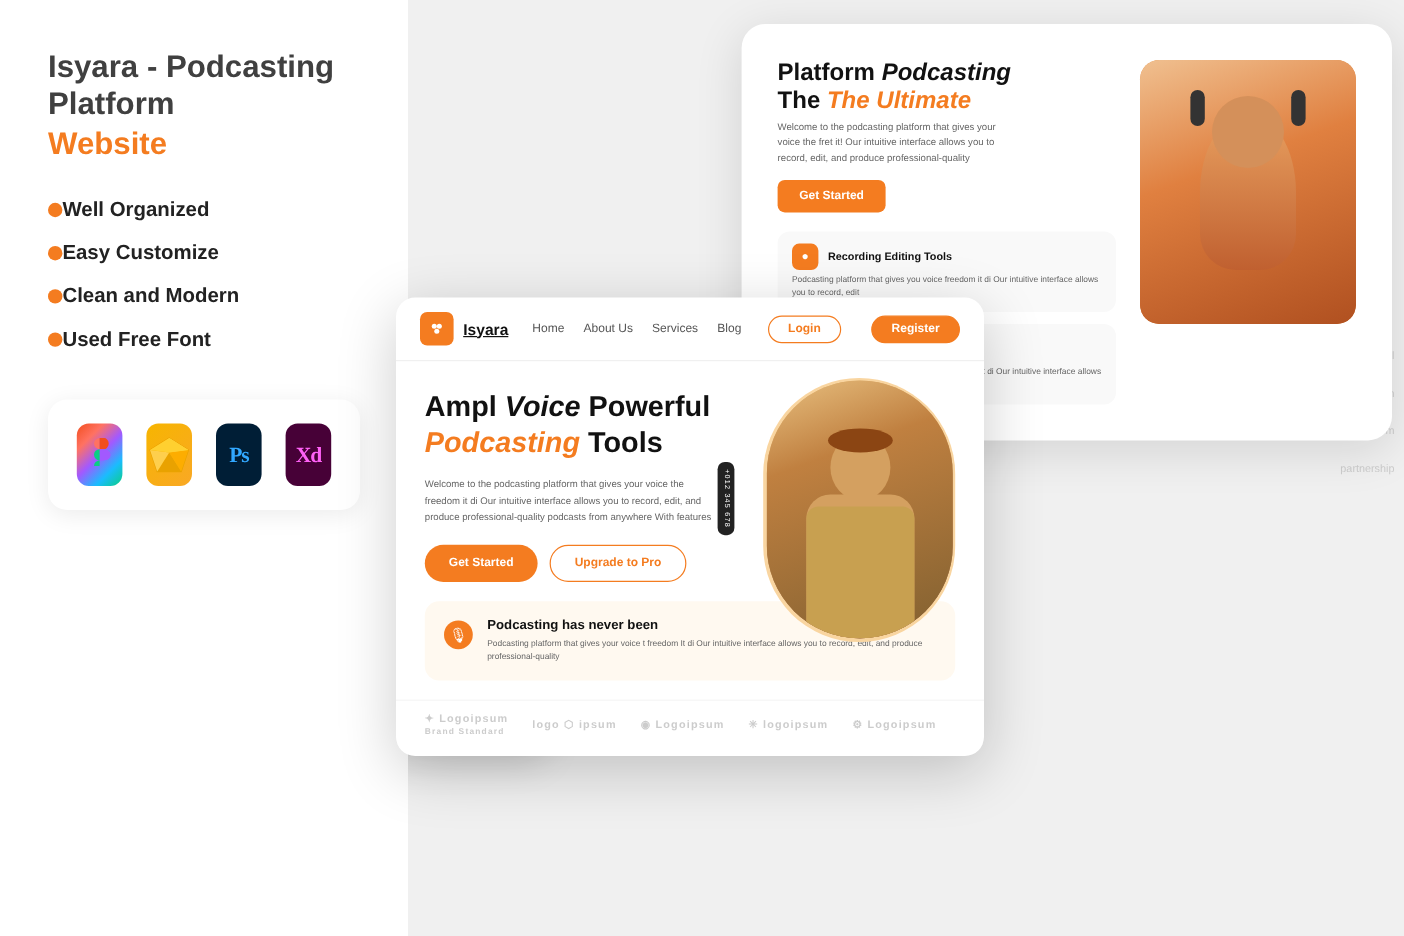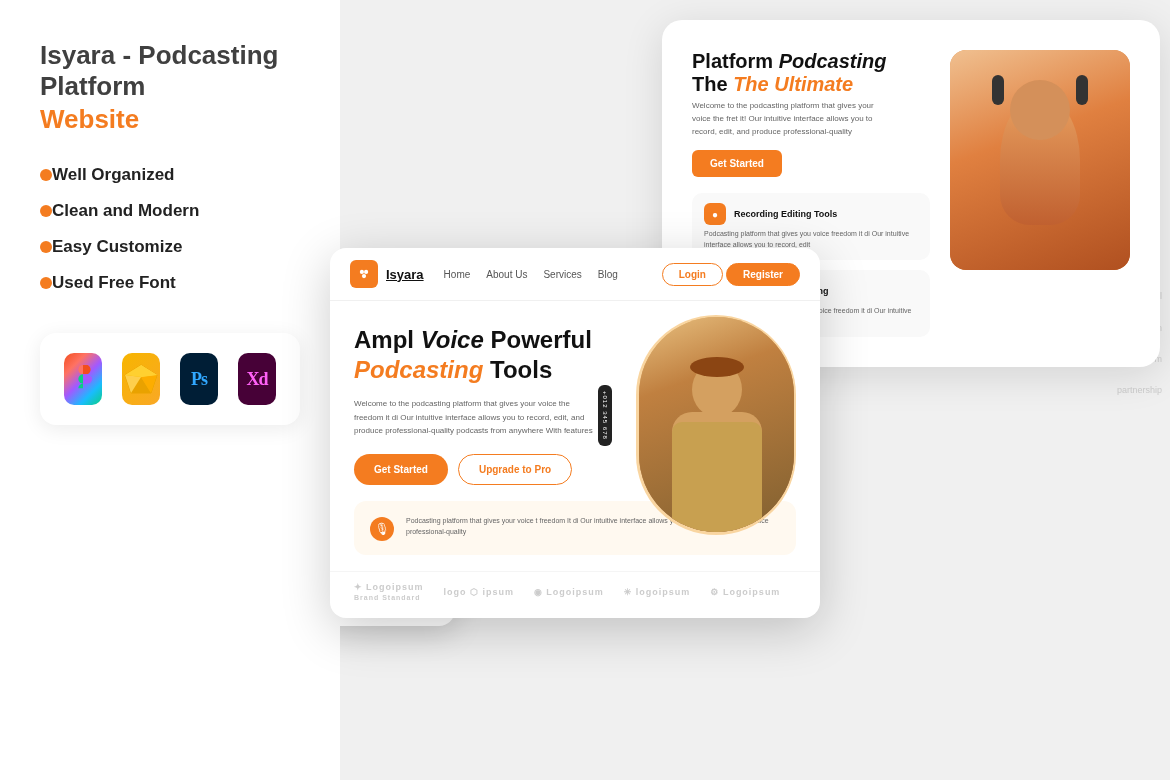--- a/index.html
+++ b/index.html
@@ -215,21 +215,21 @@
       gap: 16px;
       flex: 1;
     }
     .mwc-nav-link {
       font-size: 10px;
       color: #555;
       cursor: pointer;
     }
     .mwc-nav-btns {
       display: flex;
-      gap: 3px;
+      gap: 25px;
     }
     .mwc-btn-login {
       border: 1.5px solid #f47c20;
       background: white;
       color: #f47c20;
       border-radius: 20px;
       padding: 5px 16px;
       font-size: 10px;
       font-weight: 600;
       cursor: pointer;
@@ -372,25 +372,25 @@
   <div class="main-title">Isyara - Podcasting Platform</div>
   <div class="sub-title">Website</div>
 
   <ul class="feature-list">
     <li>
       <span class="dot"></span>
       <span>Well Organized</span>
     </li>
     <li>
       <span class="dot"></span>
-      <span>Clean and Modern</span>
+      <span>Easy Customize</span>
     </li>
     <li>
       <span class="dot"></span>
-      <span>Easy Customize</span>
+      <span>Clean and Modern</span>
     </li>
     <li>
       <span class="dot"></span>
       <span>Used Free Font</span>
     </li>
   </ul>
 
   <div class="tools-row">
     <div class="tool-icon tool-figma">
       <svg width="28" height="28" viewBox="0 0 38 57" fill="none">
@@ -411,21 +411,21 @@
         <polygon points="2,12 18,14 8,30" fill="#FECF4D"></polygon>
         <polygon points="34,12 18,14 28,30" fill="#FDAD00"></polygon>
         <polygon points="2,12 18,14 34,12 18,2" fill="#FFD030"></polygon>
       </svg>
     </div>
     <div class="tool-icon tool-ps" style="font-family:Georgia,serif;font-size:18px;font-weight:900;color:#31a8ff;letter-spacing:-1px;">Ps</div>
     <div class="tool-icon tool-xd" style="font-family:Georgia,serif;font-size:18px;font-weight:900;color:#ff61f6;letter-spacing:-1px;">Xd</div>
   </div>
 </div>
 
-<div class="top-right-card" style="position:absolute;right:10px;top:20px;width:498px;z-index:8;">
+<div class="top-right-card" style="position:absolute;right:10px;top:20px;width:542px;z-index:8;">
   <div class="trc-left">
     <div class="trc-title">
       Platform <span style="font-style:italic;">Podcasting</span><br>
       The <span class="trc-orange">The <em>Ultimate</em></span>
     </div>
     <div class="trc-desc">Welcome to the podcasting platform that gives your voice the fret it! Our intuitive interface allows you to record, edit, and produce professional-quality</div>
     <button class="trc-btn">Get Started</button>
 
     <div class="trc-features">
       <div class="trc-feature">
@@ -565,20 +565,21 @@
             <div style="position:absolute;top:70px;left:50%;transform:translateX(-50%);width:90px;height:110px;background:#c8a050;border-radius:10px;"></div>
           </div>
         </div>
       </div>
     </div>
   </div>
 
   <div class="mwc-bottom-box">
     <div class="mwc-mic-icon">🎙</div>
     <div>
+      <div class="mwc-bottom-title">Podcasting has never been</div>
       <div class="mwc-bottom-desc">Podcasting platform that gives your voice t freedom It di Our intuitive interface allows you to record, edit, and produce professional-quality</div>
     </div>
   </div>
 
   <div class="mwc-logos">
     <div class="mwc-logo-item">
       ✦ Logoipsum<br><span style="font-size:7px;">Brand Standard</span>
     </div>
     <div class="mwc-logo-item">logo ⬡ ipsum</div>
     <div class="mwc-logo-item">◉ Logoipsum</div>

